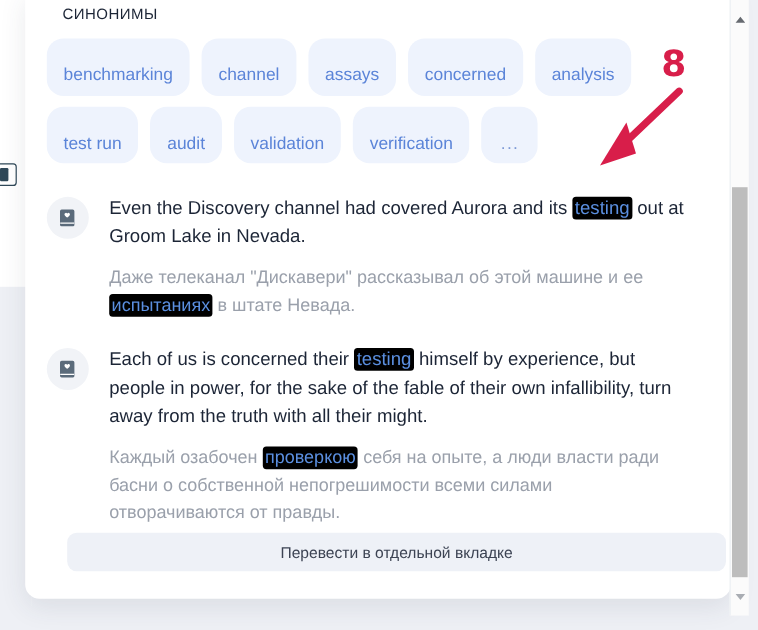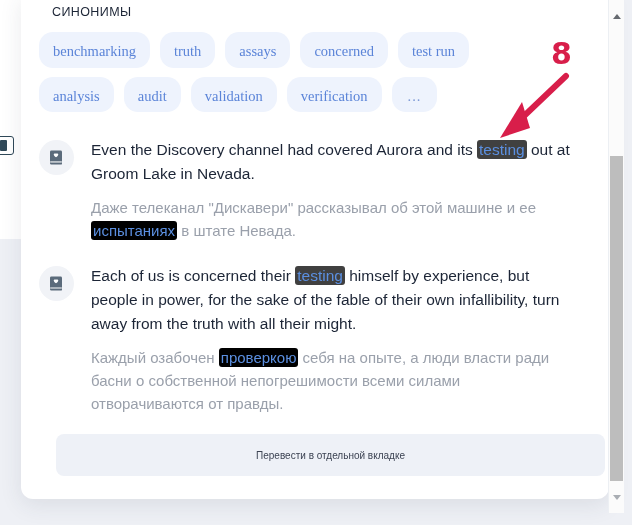--- a/index.html
+++ b/index.html
@@ -94,26 +94,25 @@
     display: flex;
     flex-wrap: wrap;
     gap: 9px 10px;
     max-width: 505px;
   }
   .chip {
     background: #eef3fd;
     color: #5b84d8;
     font-size: 14.5px;
     line-height: 1;
-    padding: 12px 14px 9px;
+    padding: 24px 14px 9px;
     border-radius: 14px;
     white-space: nowrap;
     cursor: pointer;
     user-select: none;
-    font-family: Liberation Serif, serif;
   }
   .chip.more {
     color: #7e9ad6;
     padding-left: 16px;
     padding-right: 16px;
     letter-spacing: 1px;
   }
 
   
   .examples {
@@ -149,42 +148,42 @@
     color: #1c2536;
   }
   .example-target {
     margin-top: 10px;
     font-size: 15px;
     line-height: 1.55;
     color: #9aa0ab;
   }
   .hl {
     color: #5b8fe0;
-    background: #404040;
+    background: #000000;
     border-radius: 3px;
     padding: 1px 2px;
   }
   .example-target .hl {
     color: #5b8fe0;
     background: #000000;
   }
 
   
   .translate-btn {
     position: absolute;
     left: 35px;
     bottom: 23px;
     width: 549px;
-    height: 42px;
+    height: 32px;
     background: #eef1f7;
     border: none;
     border-radius: 8px;
     color: #3c4353;
     font-family: "Liberation Sans", sans-serif;
-    font-size: 10px;
+    font-size: 13px;
     cursor: pointer;
     box-sizing: border-box;
   }
 
   
   .scrollbar {
     position: absolute;
     left: 608px;
     top: 0;
     width: 16px;
@@ -254,25 +253,25 @@
 
   <div class="edge-icon"></div>
 
   <div class="popup">
     <div class="popup-inner">
 
       <div class="section-label">СИНОНИМЫ</div>
 
       <div class="chips" id="chips">
           <div class="chip">benchmarking</div>
-          <div class="chip">truth</div>
+          <div class="chip">channel</div>
           <div class="chip">assays</div>
           <div class="chip">concerned</div>
+          <div class="chip">analysis</div>
           <div class="chip">test run</div>
-          <div class="chip">analysis</div>
           <div class="chip">audit</div>
           <div class="chip">validation</div>
           <div class="chip">verification</div>
           <div class="chip more">...</div>
         </div>
 
       <div class="examples" id="examples">
           <div class="example">
             <div class="example-icon">
               <svg width="17" height="17" viewBox="0 0 17 17">

